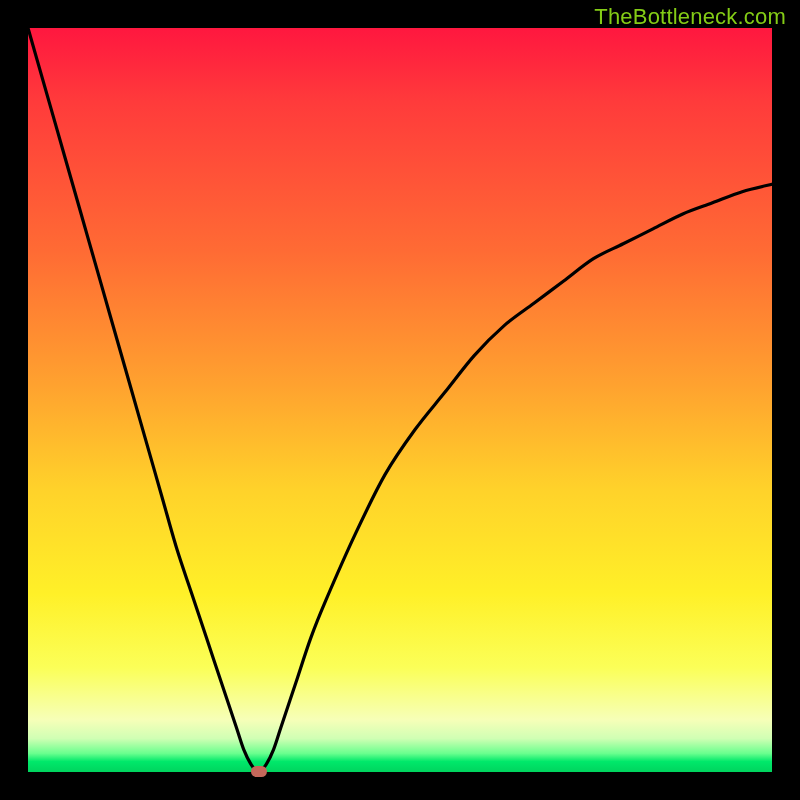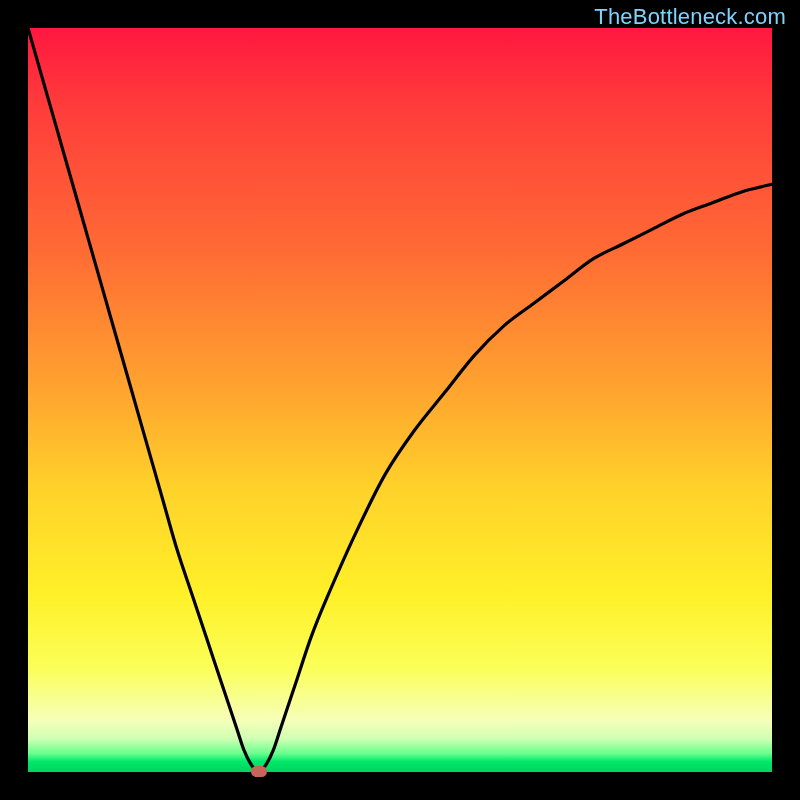--- a/index.html
+++ b/index.html
@@ -38,21 +38,21 @@
       #d0ffb4 95.5%,
       #6aff8e 97.5%,
       #00e86a 98.6%,
       #00d45e 100%
     );
   }
   .attribution {
     position: absolute;
     top: 4px;
     right: 14px;
-    color: #7dd3fc;
+    color: #84cc16;
     font-size: 22px;
     letter-spacing: 0.2px;
   }
   svg.curve {
     position: absolute;
     left: 0;
     top: 0;
     width: 744px;
     height: 744px;
     overflow: visible;

